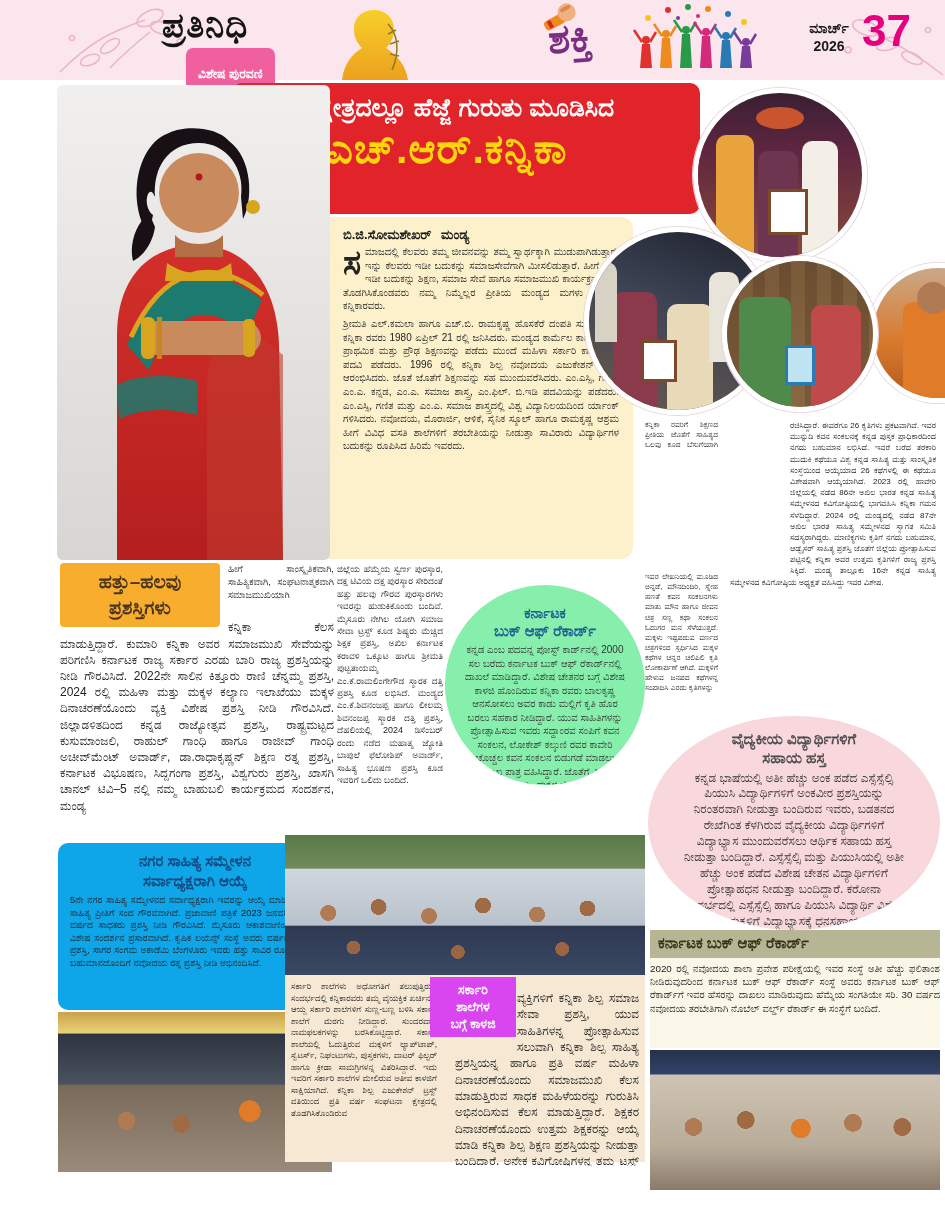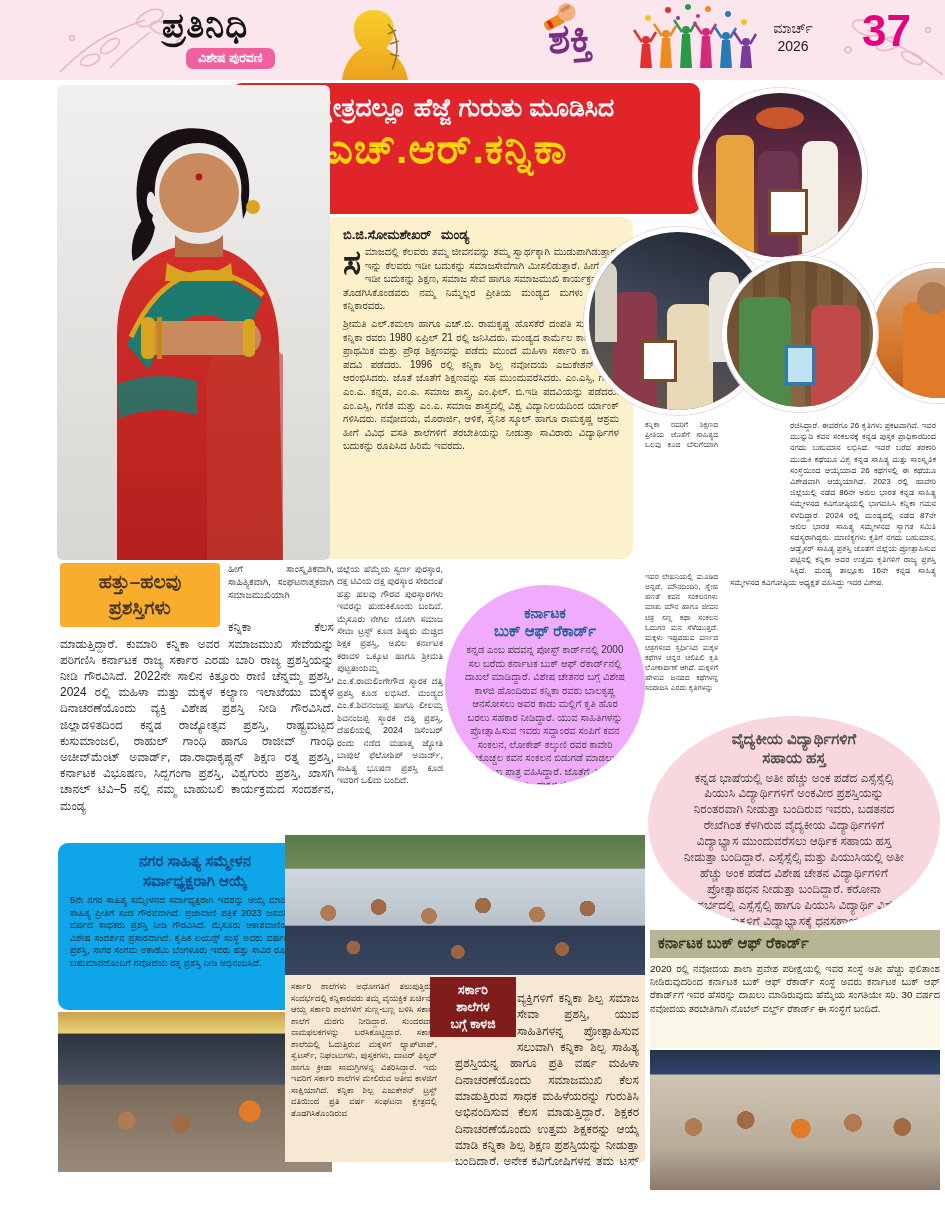--- a/index.html
+++ b/index.html
@@ -4,25 +4,25 @@
 <style>
   html,body{margin:0;padding:0;background:#ffffff;}
   #page{position:relative;width:945px;height:1210px;background:#ffffff;overflow:hidden;
         font-family:"Liberation Sans","DejaVu Sans",sans-serif;color:#222;}
   .abs{position:absolute;}
   .ph{position:absolute;overflow:hidden;}
   
   .header-band{left:0;top:0;width:945px;height:80px;background:#fbe6ee;}
   .masthead{left:162px;top:6px;font-size:34px;font-weight:900;color:#141414;letter-spacing:1px;}
   .masthead-sub{left:186px;top:48px;background:#f0609e;color:#fff;font-size:12.5px;font-weight:bold;
-                padding:3px 12px;border-radius:7px;}
+                padding:19px 12px;border-radius:7px;}
   .brand-script{left:420px;top:4px;font-family:"Liberation Serif","DejaVu Serif",serif;
                 font-style:italic;font-weight:bold;font-size:46px;color:#e5317f;}
   .brand-kannada{left:548px;top:16px;font-size:40px;font-weight:900;color:#7b2d83;transform:rotate(-4deg);}
-  .date-box{left:762px;top:20px;width:62px;text-align:center;font-size:14px;font-weight:normal;color:#1a1a1a;line-height:1.25;}
+  .date-box{left:798px;top:20px;width:62px;text-align:center;font-size:14px;font-weight:bold;color:#1a1a1a;line-height:1.25;}
   .page-num{left:862px;top:6px;font-size:44px;font-weight:900;color:#e5007d;}
   
   .headline-block{left:232px;top:83px;width:468px;height:131px;background:#e1232a;border-radius:10px;
                   text-align:center;padding-top:9px;box-sizing:border-box;}
   .kicker{color:#ffffff;font-weight:bold;font-size:25px;line-height:1.22;width:430px;margin:0 auto;}
   .headline-name{color:#ffd60a;font-weight:900;font-size:41px;margin-top:3px;letter-spacing:1px;width:430px;}
   
   .portrait{left:57px;top:85px;width:273px;height:475px;border-radius:6px;z-index:5;}
   
   .intro-box{left:297px;top:217px;width:336px;height:342px;background:#fdf1cb;border-radius:12px;z-index:2;
@@ -44,41 +44,41 @@
   .col-b{left:730px;top:420px;width:206px;height:296px;font-size:8px;line-height:1.4;text-align:justify;overflow:hidden;}
   .spacer-b{float:left;width:60px;height:146px;}
   
   .awards{left:60px;top:563px;width:274px;height:278px;overflow:hidden;}
   .awards-title{float:left;width:160px;height:64px;background:#f8ae2c;border-radius:4px;margin:0 8px 4px 0;
                 text-align:center;font-size:19px;font-weight:900;color:#4a3520;padding-top:6px;box-sizing:border-box;line-height:1.35;}
   .awards-lead{font-size:9.5px;line-height:1.35;text-align:justify;}
   .awards-body{font-size:12px;line-height:1.35;text-align:justify;margin-top:18px;}
   .mid-col{left:337px;top:563px;width:106px;height:274px;font-size:9px;line-height:1.38;text-align:justify;overflow:hidden;}
   
-  .rec-circle{left:445px;top:585px;width:200px;height:200px;background:#f0abfc;border-radius:50%;z-index:3;
+  .rec-circle{left:445px;top:585px;width:200px;height:200px;background:#86efac;border-radius:50%;z-index:3;
               text-align:center;box-sizing:border-box;padding:20px 18px 0 18px;overflow:hidden;}
   .rec-t1{font-size:14px;font-weight:bold;color:#1d5e94;}
   .rec-t2{font-size:15px;font-weight:bold;color:#1d5e94;margin-bottom:3px;}
   .rec-body{font-size:10px;line-height:1.35;color:#333;text-align:center;}
   
   .med-ellipse{left:648px;top:716px;width:292px;height:214px;background:#f8d7dd;border-radius:50%;z-index:4;
                text-align:center;box-sizing:border-box;padding:14px 34px 0 34px;overflow:hidden;}
   .med-title{font-size:15px;font-weight:bold;color:#4d4d4d;line-height:1.25;}
   .med-body{font-size:12px;line-height:1.33;color:#333;margin-top:3px;text-align:center;}
   
   .sam-box{left:58px;top:843px;width:274px;height:167px;background:#0ea5e9;border-radius:10px;
            box-sizing:border-box;padding:8px 12px;overflow:hidden;}
   .sam-title{text-align:center;font-size:15px;font-weight:bold;color:#14467c;line-height:1.3;}
   .sam-body{font-size:9.3px;line-height:1.35;text-align:justify;margin-top:4px;}
   
   .schools-bg{left:285px;top:975px;width:360px;height:187px;background:#f6e8d2;}
   .sch-colL{left:291px;top:981px;width:146px;height:176px;font-size:8.5px;line-height:1.36;text-align:justify;overflow:hidden;}
   .sch-colR{left:455px;top:981px;width:184px;height:176px;font-size:12px;line-height:1.36;text-align:justify;overflow:hidden;margin-top:9px;}
   .spacer-r{float:left;width:62px;height:58px;}
-  .sch-box{left:430px;top:977px;width:86px;height:60px;background:#7f1d1d;z-index:5;color:#fff;text-align:center;
+  .sch-box{left:430px;top:977px;width:86px;height:60px;background:#d946ef;z-index:5;color:#fff;text-align:center;
            font-size:12.5px;font-weight:bold;line-height:1.35;padding-top:5px;box-sizing:border-box;}
   
   .rec2-bg{left:650px;top:930px;width:290px;height:118px;background:#faf6e8;}
   .rec2-title{left:650px;top:930px;width:290px;height:28px;background:#b7b694;color:#33331a;font-size:15px;
               font-weight:bold;padding:4px 0 0 8px;box-sizing:border-box;}
   .rec2-body{left:650px;top:962px;width:290px;height:84px;font-size:9.8px;line-height:1.35;text-align:justify;overflow:hidden;}
   
   .photo-c1{width:100%;height:100%;background:linear-gradient(180deg,#3a1f33 0%,#5e2640 35%,#8a4a3a 100%);position:relative;}
   .photo-c2{width:100%;height:100%;background:linear-gradient(200deg,#1f222e 0%,#3d4455 45%,#6c5a4a 100%);position:relative;}
   .photo-c3{width:100%;height:100%;position:relative;

